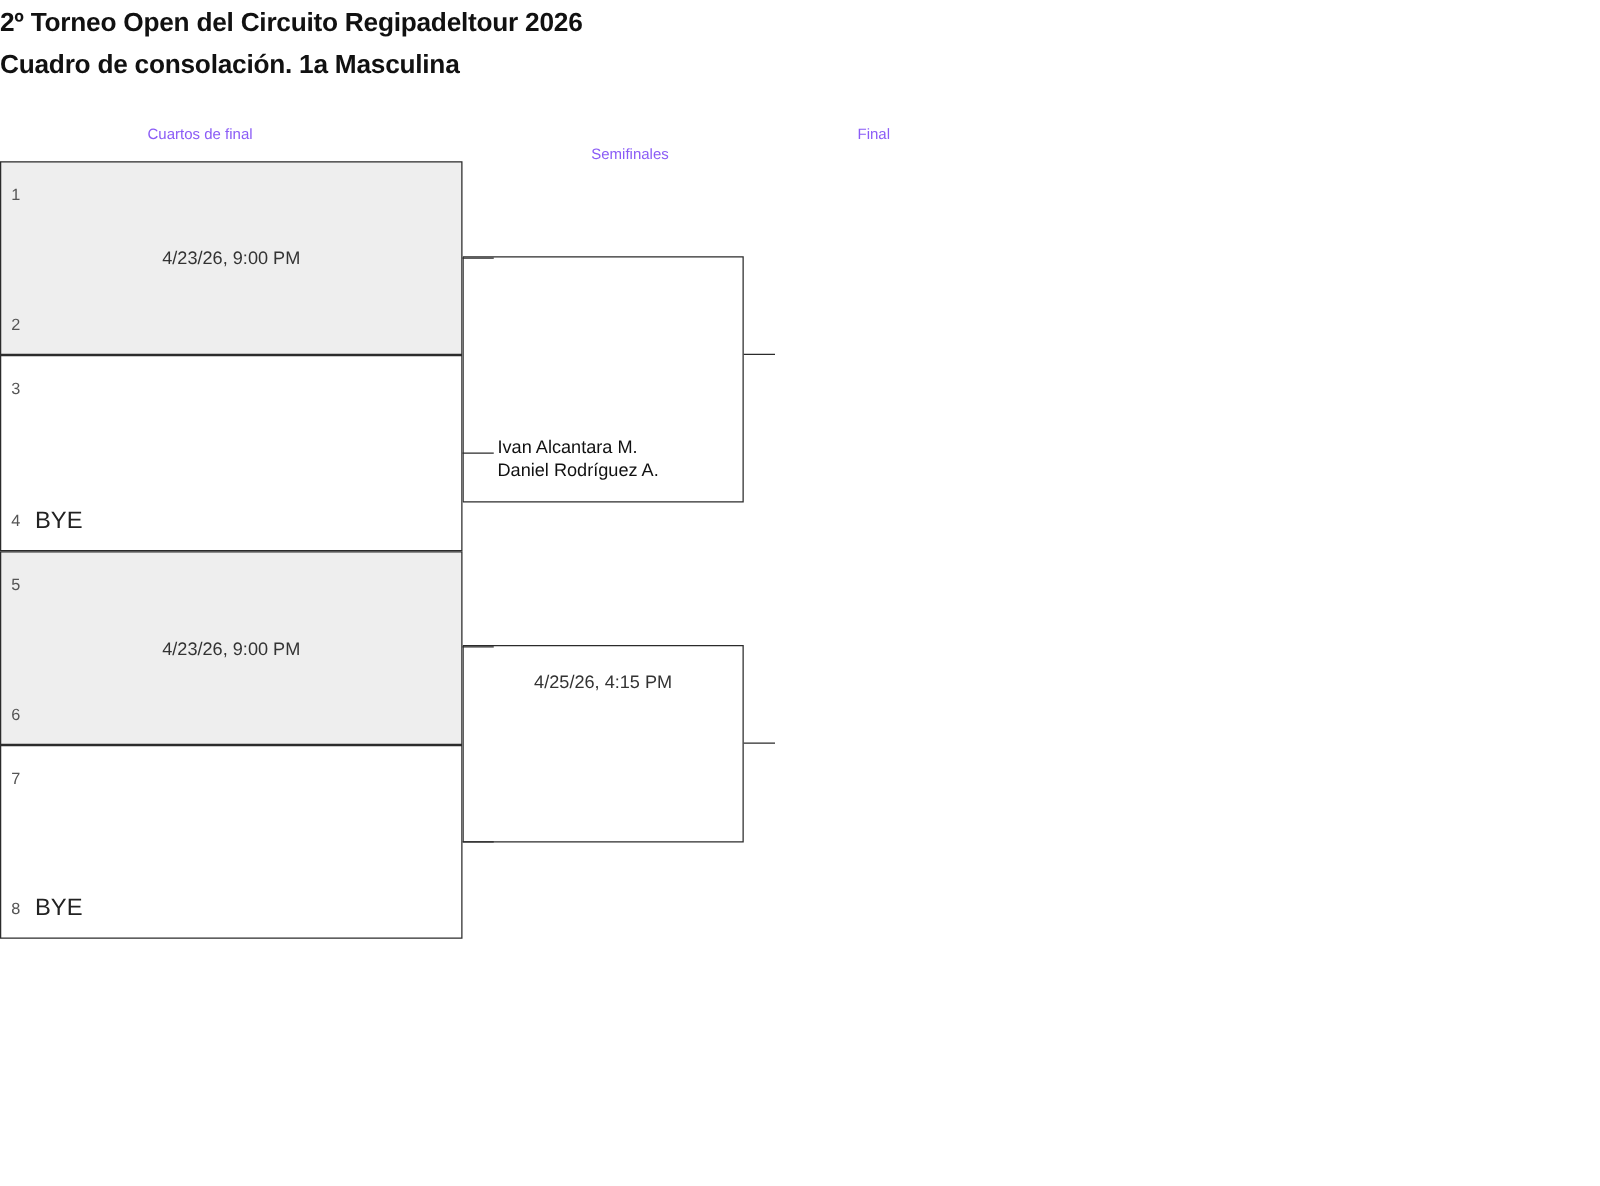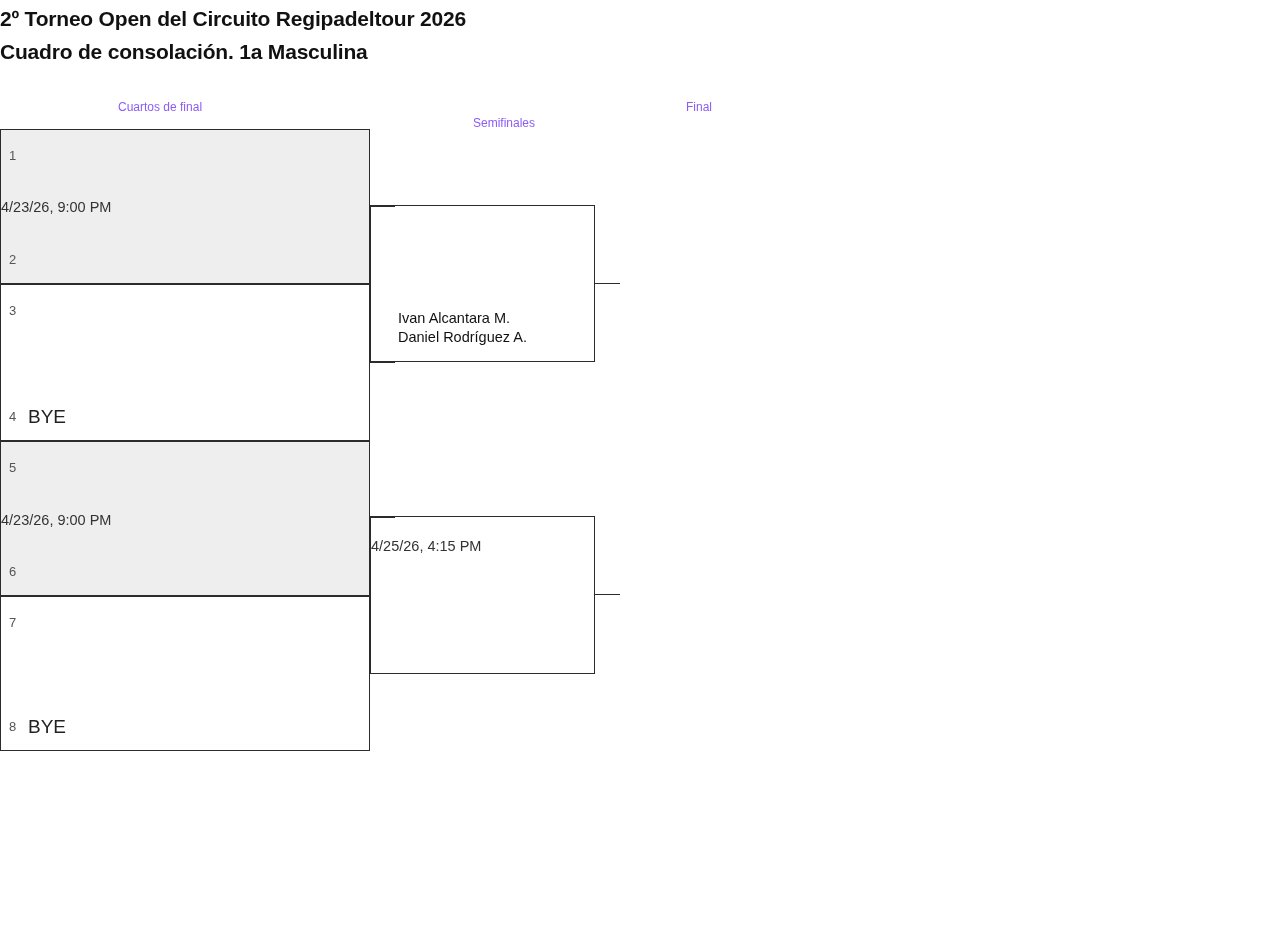--- a/index.html
+++ b/index.html
@@ -93,21 +93,21 @@
 
   
   .qf { left: 0px; width: 370px; }
   #match-qf1 { top: 129px;  height: 155px; }
   #match-qf2 { top: 284px;  height: 157px; }
   #match-qf3 { top: 441px;  height: 155px; }
   #match-qf4 { top: 596px;  height: 155px; }
 
   
   .sf { left: 370px; width: 225px; }
-  #match-sf1 { top: 205px; height: 157px; }
+  #match-sf1 { top: 205px; height: 197px; }
   #match-sf2 { top: 516px; height: 158px; }
 
   
   #match-final { left: 595px; top: 283px; width: 225px; height: 312px; }
 
   
   .slot {
     position: absolute;
     left: 0;
     width: 100%;
@@ -141,20 +141,21 @@
     color: #222222;
     line-height: 19px;
   }
   .slot-bottom .seed { padding-top: 1px; }
 
   
   .match-date {
     position: absolute;
     left: 0;
     width: 100%;
+    text-align: center;
     font-size: 14.5px;
     color: #333333;
     line-height: 19px;
   }
   #date-qf1 { top: 68px; }
   #date-qf3 { top: 69px; }
   #date-sf2 { top: 20px; }
   #date-final { top: 109px; }
 
   

